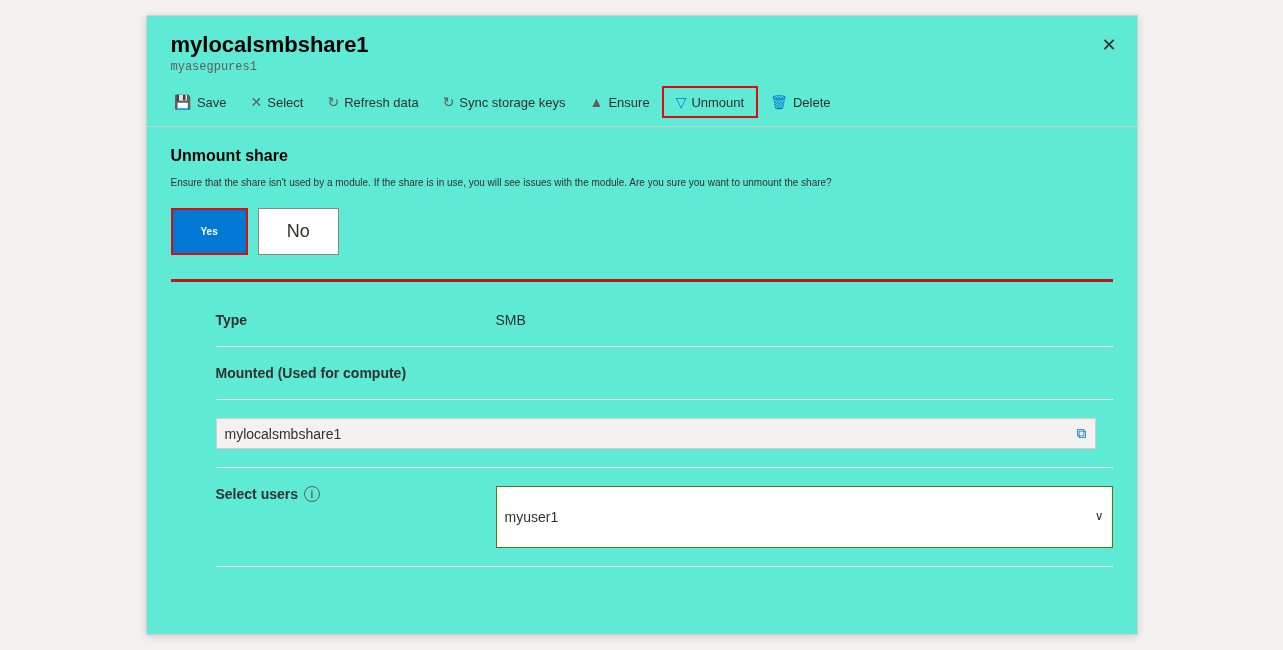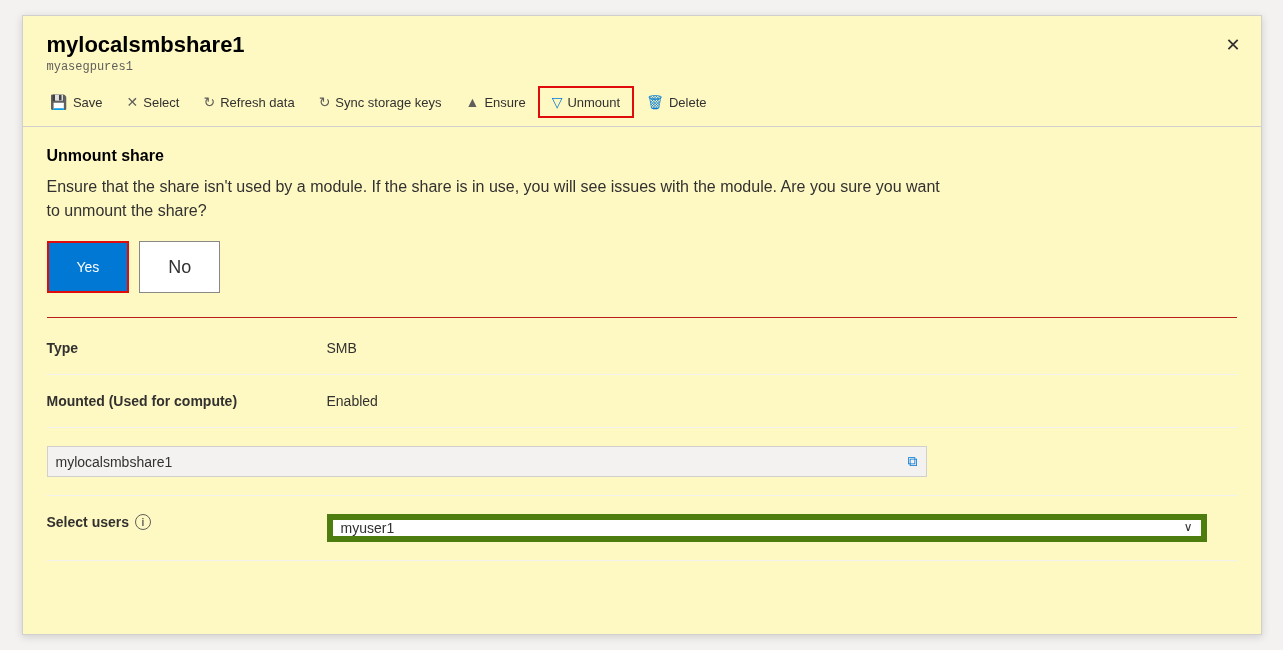--- a/index.html
+++ b/index.html
@@ -6,22 +6,22 @@
     body {
       font-family: 'Segoe UI', Arial, sans-serif;
       font-size: 14px;
       background: #f3f2f1;
       display: flex;
       justify-content: center;
       align-items: center;
       min-height: 100vh;
     }
     .panel {
-      background: #fef9c3;
-      width: 1240px;
+      background: #5eead4;
+      width: 992px;
       min-height: 620px;
       border: 1px solid #d2d0ce;
       position: relative;
       box-shadow: 0 2px 8px rgba(0,0,0,0.15);
     }
     .panel-header {
       padding: 16px 24px 4px 24px;
       border-bottom: none;
       position: relative;
     }
@@ -76,66 +76,67 @@
       border: 2px solid #e00b0b;
       color: #323130;
     }
     .toolbar-btn.unmount-btn .icon {
       color: #0078d4;
     }
     .content-area {
       padding: 20px 24px;
     }
     .unmount-share-section {
-      border-bottom: 1px solid #b91c1c;
+      border-bottom: 3px solid #b91c1c;
       padding-bottom: 24px;
-      margin-bottom: 4px;
+      margin-bottom: 12px;
     }
     .unmount-share-title {
       font-size: 16px;
       font-weight: 600;
       color: #000;
       margin-bottom: 10px;
     }
     .unmount-share-desc {
-      font-size: 16px;
+      font-size: 10px;
       color: #323130;
       line-height: 1.5;
       margin-bottom: 18px;
       max-width: 900px;
     }
     .action-buttons {
       display: flex;
       gap: 10px;
     }
     .yes-btn {
       background: #0078d4;
       color: #fff;
       border: 2px solid #e00b0b;
       padding: 16px 28px;
-      font-size: 14px;
-      cursor: pointer;
-      font-weight: 400;
+      font-size: 10px;
+      cursor: pointer;
+      font-weight: 700;
     }
     .no-btn {
       background: #fff;
       color: #323130;
       border: 1px solid #8a8886;
       padding: 6px 28px;
       font-size: 18px;
       cursor: pointer;
     }
     .details-section {
       padding: 0;
     }
     .detail-row {
       display: flex;
       align-items: flex-start;
       padding: 18px 0;
       border-bottom: 1px solid #f3f2f1;
+      margin-left: 45px;
     }
     .detail-label {
       width: 280px;
       font-weight: 600;
       color: #323130;
       font-size: 14px;
       flex-shrink: 0;
       display: flex;
       align-items: center;
       gap: 6px;
@@ -161,22 +162,22 @@
       flex: 1;
     }
     .copy-icon {
       color: #0078d4;
       font-size: 14px;
       cursor: pointer;
     }
     .select-field {
       width: 100%;
       max-width: 880px;
-      padding: 0 8px;
-      border: 6px solid #4d7c0f;
+      padding: 22px 8px;
+      border: 1px solid #4d7c0f;
       background: #fff;
       font-size: 14px;
       color: #323130;
       display: flex;
       justify-content: space-between;
       cursor: pointer;
     }
     .chevron-icon {
       color: #323130;
       font-size: 12px;
@@ -251,21 +252,20 @@
 
     <div class="details-section">
 
       <div class="detail-row">
         <div class="detail-label">Type</div>
         <div class="detail-value">SMB</div>
       </div>
 
       <div class="detail-row">
         <div class="detail-label">Mounted (Used for compute)</div>
-        <div class="detail-value">Enabled</div>
       </div>
 
       <div class="detail-row">
         <div class="detail-value">
           <div class="input-field">
             <span class="input-field-text">mylocalsmbshare1</span>
             <span class="copy-icon" title="Copy">⧉</span>
           </div>
         </div>
       </div>

